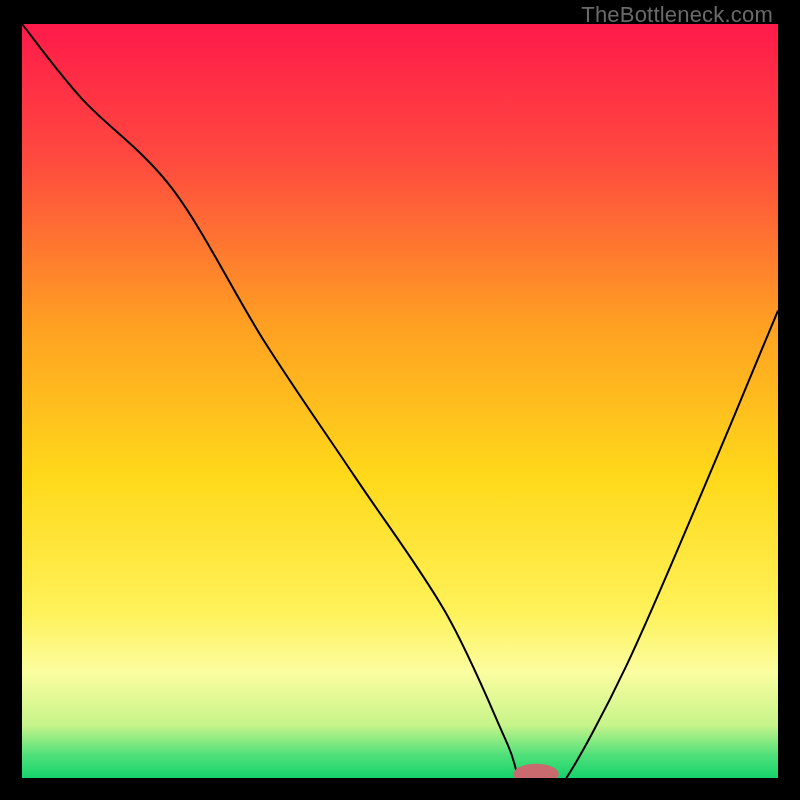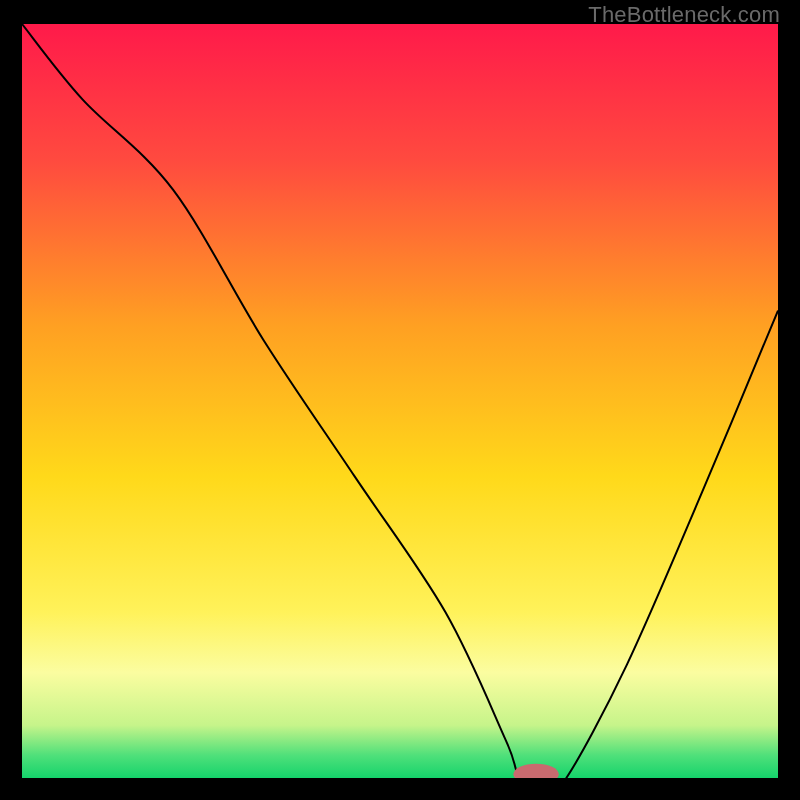--- a/index.html
+++ b/index.html
@@ -13,21 +13,21 @@
   }
   .frame {
     position: relative;
     width: 800px;
     height: 800px;
     background: #000;
   }
   .watermark {
     position: absolute;
     top: 2px;
-    right: 20px;
+    right: 27px;
     color: #6a6a6a;
     font-size: 22px;
     font-weight: 500;
     letter-spacing: 0.2px;
     z-index: 10;
   }
   .plot {
     position: absolute;
     left: 22px;
     top: 24px;

